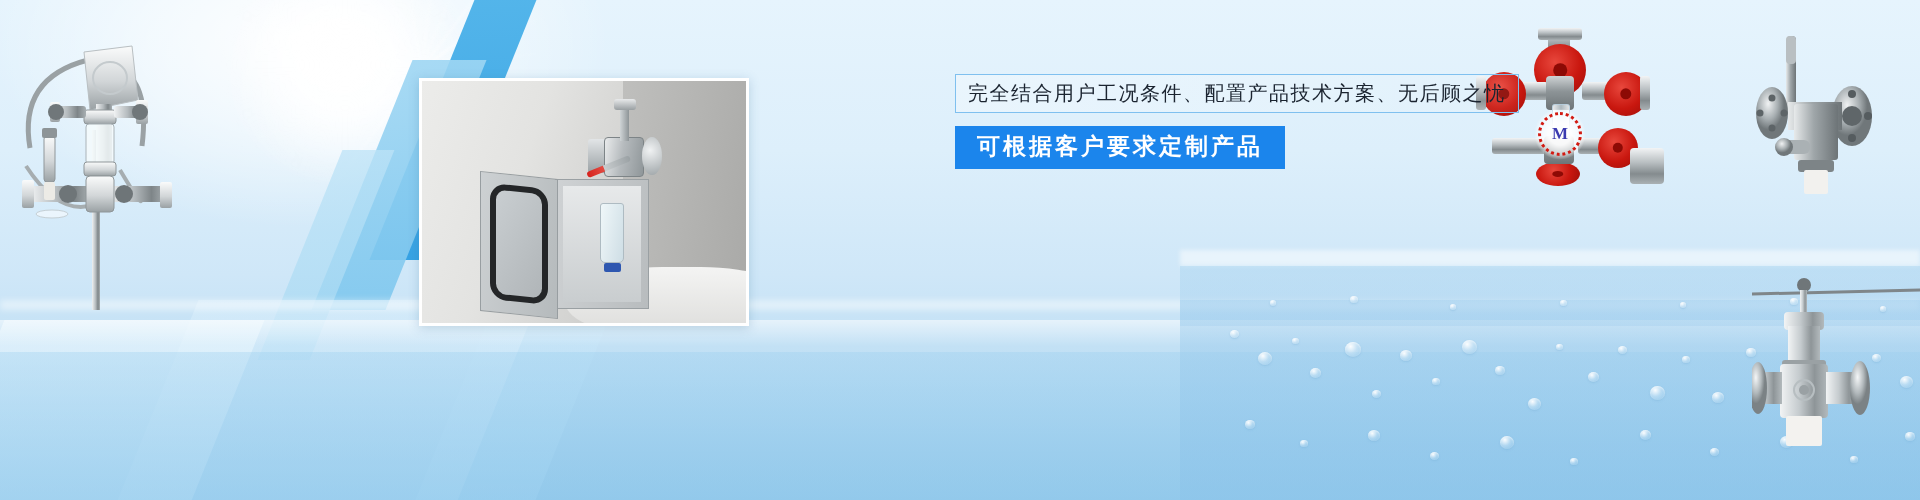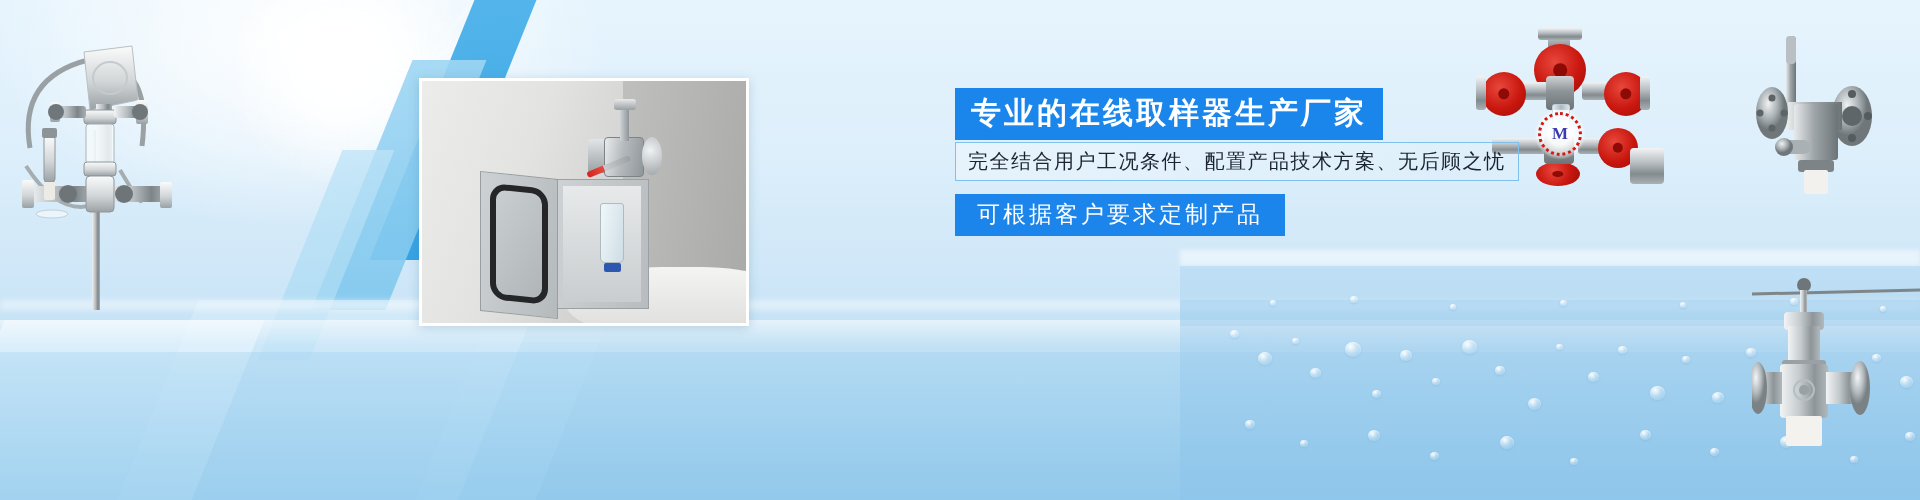--- a/index.html
+++ b/index.html
@@ -110,21 +110,21 @@
   
   .textblock{ position:absolute; left:955px; top:72px; width:760px; }
   .company{ font-family:"Liberation Serif","DejaVu Serif",serif; font-size:33px; font-weight:bold;
     color:#16181c; letter-spacing:3px; line-height:1.22; white-space:nowrap; }
   .tagline{ display:inline-block; margin-top:16px; padding:6px 16px 8px 16px;
     background:#1a86ec; color:#ffffff; font-size:30px; font-weight:bold; letter-spacing:3px; line-height:1.25; }
   .subline{ margin-top:2px; display:inline-block; padding:5px 12px 6px 12px;
     border:1px solid #7fc0ef; color:#1b2430; font-size:20px; letter-spacing:1.5px; line-height:1.3;
     background:linear-gradient(90deg,rgba(255,255,255,.30),rgba(255,255,255,.05)); }
   .custom{ display:inline-block; margin-top:13px; padding:6px 22px 8px 22px;
-    background:#1b85ec; color:#ffffff; font-size:23px; font-weight:normal; letter-spacing:3px; line-height:1.25; }
+    background:#1b85ec; color:#ffffff; font-size:23px; font-weight:bold; letter-spacing:3px; line-height:1.25; }
   .eng{ margin-top:11px; width:418px; font-family:"Liberation Serif","DejaVu Serif",serif;
     font-size:8.4px; letter-spacing:.35px; line-height:1.72; color:#5f7285; text-transform:uppercase; }
 
   
   .watermark{ position:absolute; left:224px; top:360px; font-family:"Liberation Serif","DejaVu Serif",serif;
     font-size:40px; font-weight:bold; color:rgba(255,255,255,.78); letter-spacing:1px;
     text-shadow:1px 1px 0 rgba(130,180,215,.55); }
   .watermark sup{ font-size:17px; vertical-align:super; margin-left:5px; }
 </style>
 </head>
@@ -375,19 +375,18 @@
       <rect x="74" y="104" width="32" height="32" fill="url(#gv1)"></rect>
       <ellipse cx="6" cy="120" rx="9" ry="26" fill="url(#gv2)"></ellipse>
       <ellipse cx="108" cy="120" rx="10" ry="27" fill="url(#gv2)"></ellipse>
       <circle cx="52" cy="122" r="10" fill="none" stroke="#b7bec1" stroke-width="2"></circle>
       <circle cx="52" cy="122" r="5" fill="#9aa1a4"></circle>
       <rect x="34" y="148" width="36" height="30" rx="2" fill="#f3f2ef"></rect>
     </svg>
   </div>
 
   <div class="textblock">
-    <div><span class="tagline">专业的在线取样器生产厂家</span></div>
     <div><span class="subline">完全结合用户工况条件、配置产品技术方案、无后顾之忧</span></div>
     <div><span class="custom">可根据客户要求定制产品</span></div>
   </div>
 
 
 </div>
 
 </body></html>

